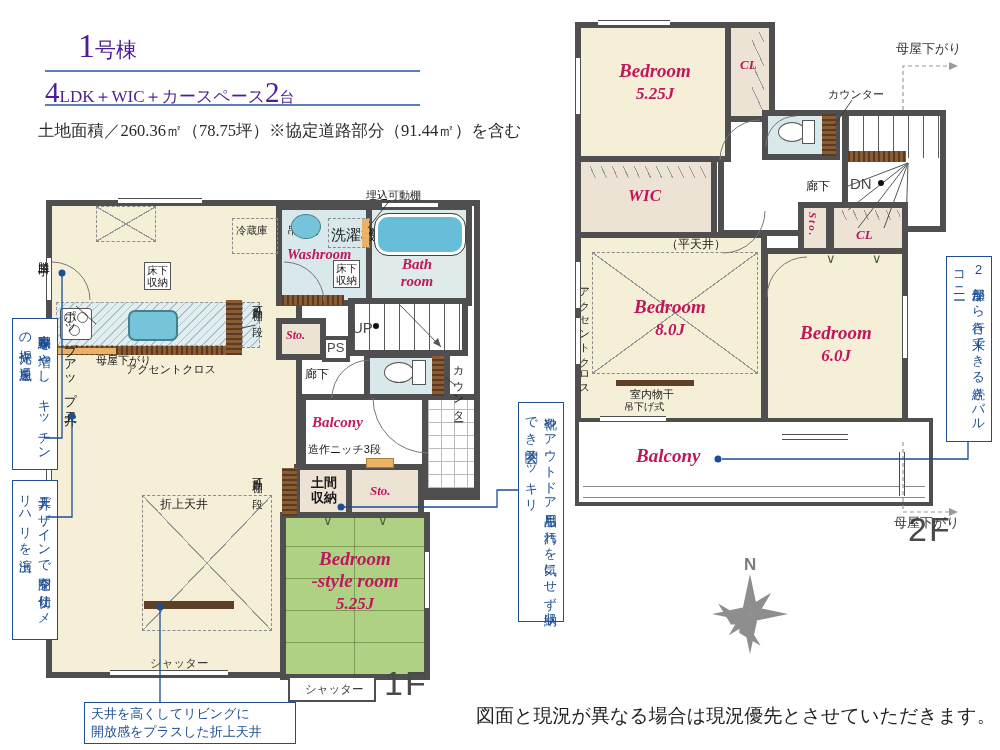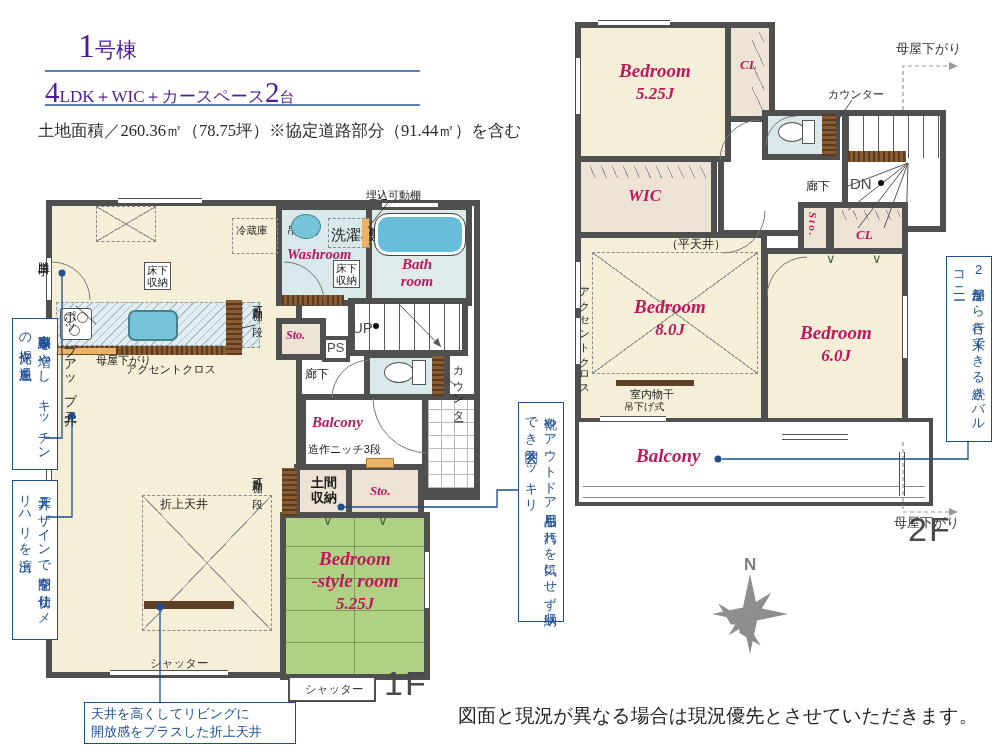--- a/index.html
+++ b/index.html
@@ -249,15 +249,15 @@
       <polygon points="60,77 54,71 30,77 54,83" transform="rotate(45 60 62)"></polygon>
       <polygon points="60,32 66,56 60,62 54,56" transform="rotate(45 60 62)"></polygon>
       <polygon points="60,92 66,68 60,62 54,68" transform="rotate(45 60 62)"></polygon>
       <polygon points="60,22 67,55 60,62 53,55"></polygon>
       <polygon points="60,102 67,69 60,62 53,69"></polygon>
       <polygon points="98,62 65,55 60,62 65,69"></polygon>
       <polygon points="22,62 55,55 60,62 55,69"></polygon>
     </g>
   </svg>
 
-  <div class="lbl" style="left:458px;top:705px;font-size:19px;color:#222;">図面と現況が異なる場合は現況優先とさせていただきます。</div>
+  <div class="lbl" style="left:476px;top:705px;font-size:19px;color:#222;">図面と現況が異なる場合は現況優先とさせていただきます。</div>
 
 </div>
 
 </body></html>

